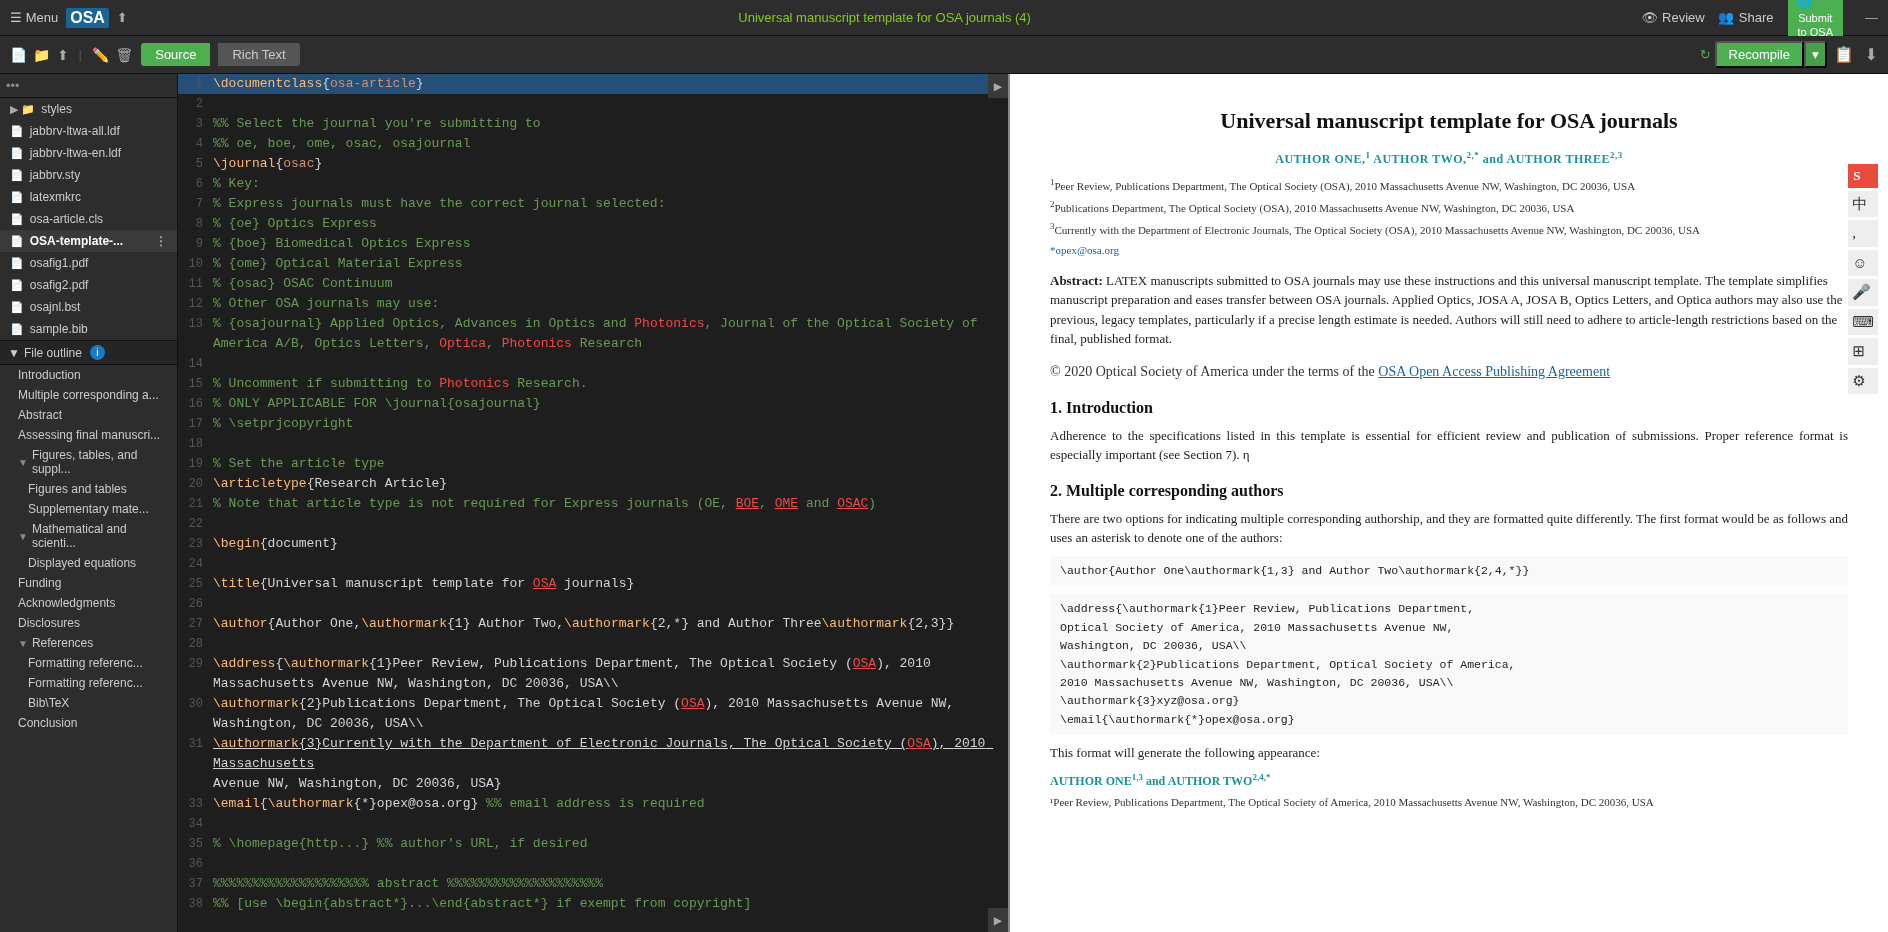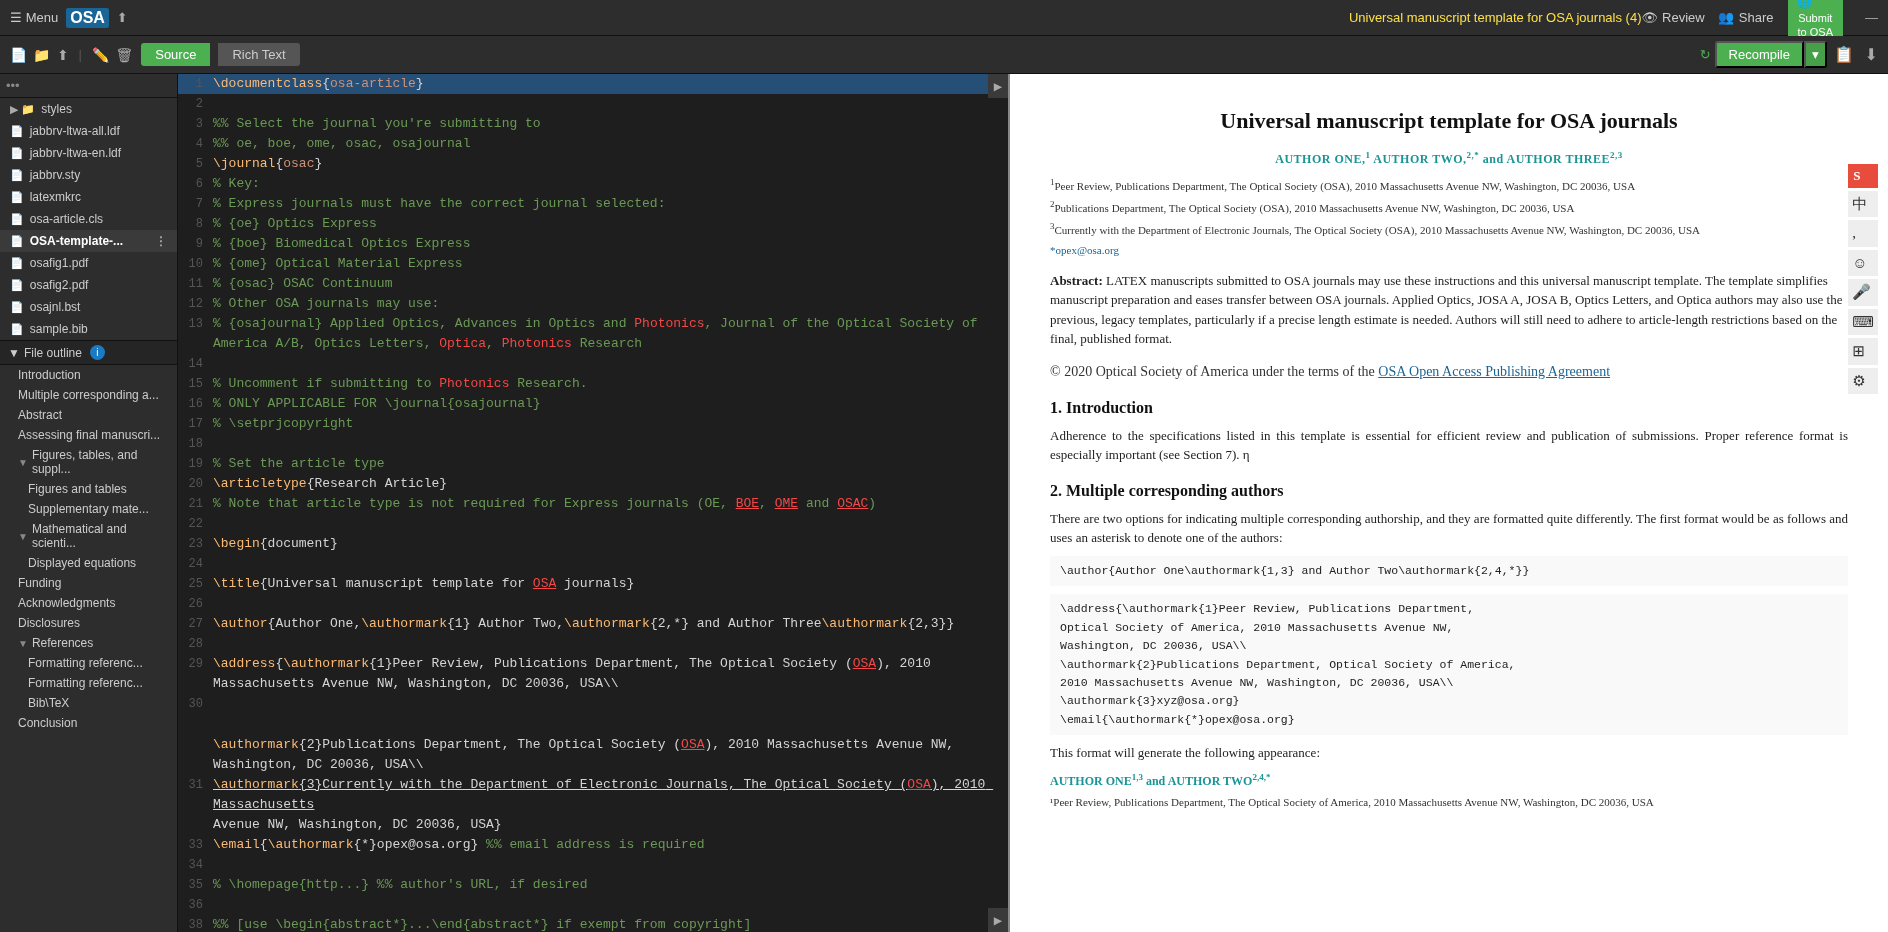--- a/index.html
+++ b/index.html
@@ -11,21 +11,21 @@
       height: 36px;
       display: flex;
       align-items: center;
       padding: 0 10px;
       border-bottom: 1px solid #111;
       flex-shrink: 0;
     }
     .title-bar-left { display: flex; align-items: center; gap: 8px; }
     .menu-btn { color: #ccc; font-size: 13px; cursor: pointer; display: flex; align-items: center; gap: 4px; }
     .osa-logo { color: #fff; font-weight: bold; font-size: 16px; background: #1a6496; padding: 1px 4px; border-radius: 2px; }
-    .title-bar-center { flex: 1; text-align: right; color: #fde047; font-size: 13px; }
+    .title-bar-center { flex: 1; text-align: center; color: #84cc16; font-size: 13px; }
     .title-bar-right { display: flex; align-items: center; gap: 14px; color: #ccc; font-size: 13px; }
     .title-bar-right span { cursor: pointer; display: flex; align-items: center; gap: 4px; }
     .submit-btn { background: #4caf50; color: white; padding: 4px 10px; border-radius: 3px; cursor: pointer; font-size: 12px; text-align: center; line-height: 1.3; }
 
     
     .toolbar {
       background: #2d2d2d;
       height: 38px;
       display: flex;
       align-items: center;
@@ -487,21 +487,21 @@
       <div class="code-line">
         <span class="line-num">28</span>
           <span class="line-content"></span>
       </div>
       <div class="code-line">
         <span class="line-num">29</span>
         <span class="line-content" style="white-space:pre-wrap;"><span class="kw-cmd">\address</span><span style="color:#d4d4d4;">{</span><span class="kw-cmd">\authormark</span><span style="color:#d4d4d4;">{1}Peer Review, Publications Department, The Optical Society (</span><span style="color:#f44747;text-decoration:underline;">OSA</span><span style="color:#d4d4d4;">), 2010 Massachusetts Avenue NW, Washington, DC 20036, USA\\</span></span>
       </div>
       <div class="code-line">
         <span class="line-num">30</span>
-        <span class="line-content" style="white-space:pre-wrap;margin-top:41px;"><span class="kw-cmd">\authormark</span><span style="color:#d4d4d4;">{2}Publications Department, The Optical Society (</span><span style="color:#f44747;text-decoration:underline;">OSA</span><span style="color:#d4d4d4;">), 2010 Massachusetts Avenue NW,</span></span>
+        <span class="line-content" style="white-space:pre-wrap;"><span class="kw-cmd">\authormark</span><span style="color:#d4d4d4;">{2}Publications Department, The Optical Society (</span><span style="color:#f44747;text-decoration:underline;">OSA</span><span style="color:#d4d4d4;">), 2010 Massachusetts Avenue NW,</span></span>
       </div>
       <div style="display:flex;align-items:flex-start;min-height:20px;line-height:20px;">
         <span class="line-num"></span>
         <span class="line-content" style="white-space:pre-wrap;color:#d4d4d4;">Washington, DC 20036, USA\\</span>
       </div>
       <div class="code-line">
         <span class="line-num">31</span>
         <span class="line-content" style="white-space:pre-wrap;text-decoration:underline;"><span class="kw-cmd">\authormark</span><span style="color:#d4d4d4;">{3}Currently with the Department of Electronic Journals, The Optical Society (</span><span style="color:#f44747;text-decoration:underline;">OSA</span><span style="color:#d4d4d4;">), 2010 Massachusetts</span></span>
       </div>
       <div style="display:flex;min-height:20px;line-height:20px;">
@@ -516,20 +516,24 @@
         <span class="line-num">34</span>
           <span class="line-content"></span>
       </div>
       <div class="code-line">
         <span class="line-num">35</span>
         <span class="line-content"><span class="kw-green">% \homepage{http...} %% author's URL, if desired</span></span>
       </div>
       <div class="code-line">
         <span class="line-num">36</span>
           <span class="line-content"></span>
+      </div>
+      <div class="code-line">
+        <span class="line-num">37</span>
+        <span class="line-content"><span class="kw-green">%%%%%%%%%%%%%%%%%%%% abstract %%%%%%%%%%%%%%%%%%%%</span></span>
       </div>
       <div class="code-line">
         <span class="line-num">38</span>
         <span class="line-content"><span class="kw-green">%% [use \begin{abstract*}...\end{abstract*} if exempt from copyright]</span></span>
       </div>
 
       <div class="nav-arrow down">▶</div>
     </div>
   </div>
 

